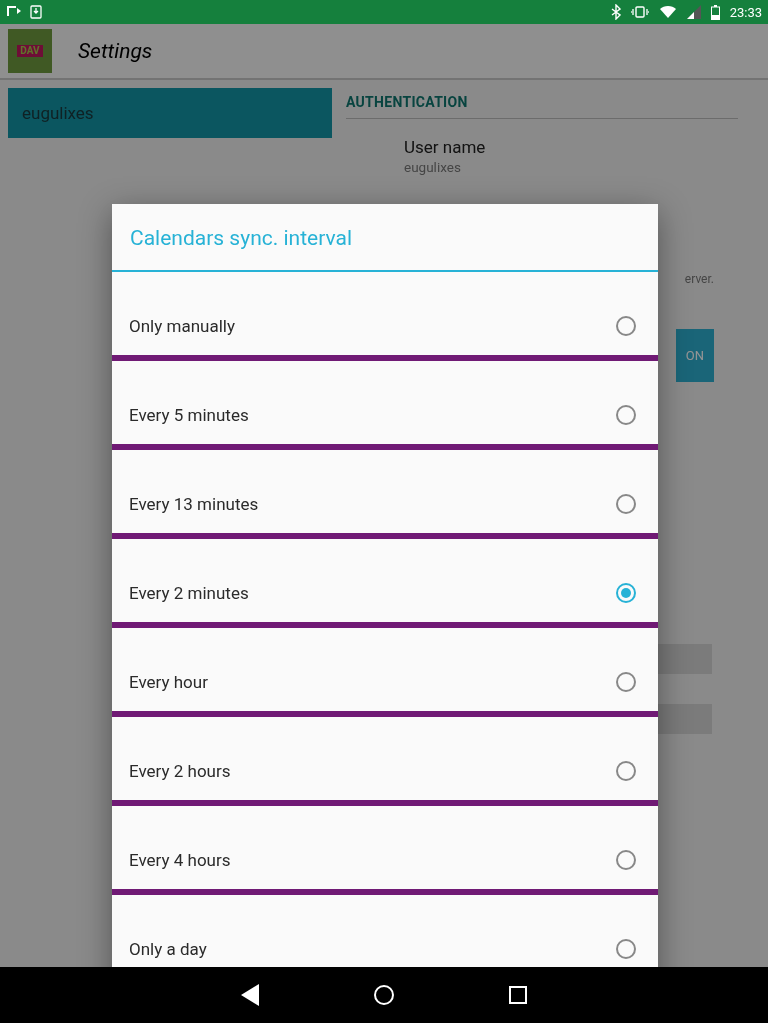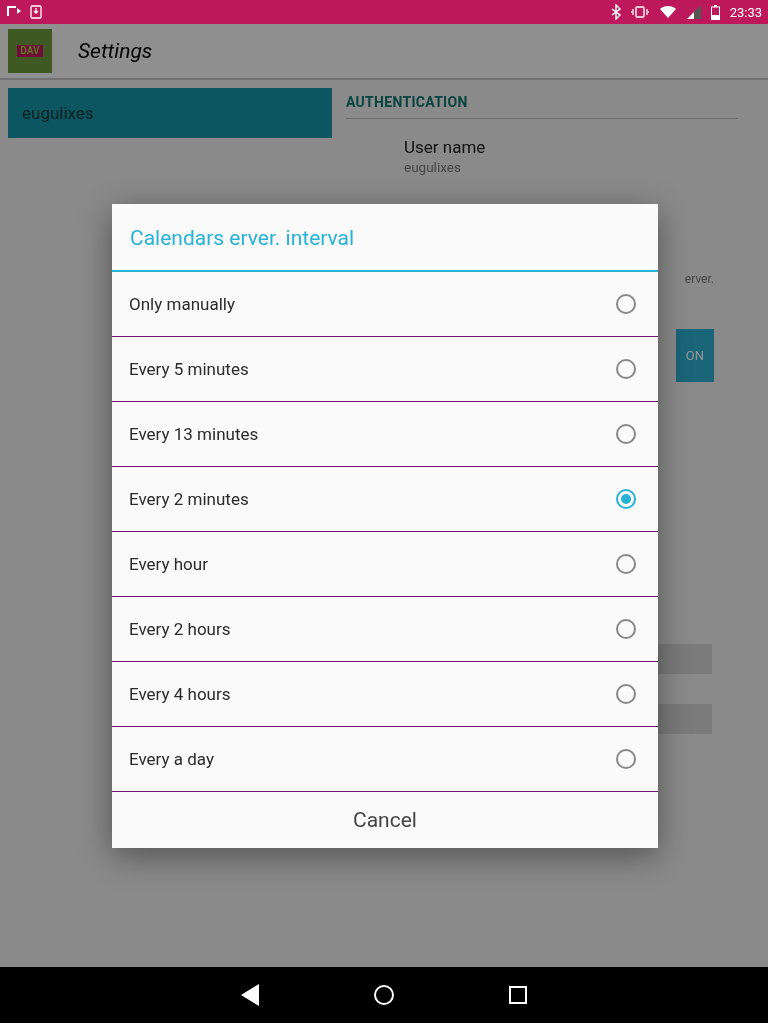--- a/index.html
+++ b/index.html
@@ -1,20 +1,20 @@
 <!DOCTYPE html>
 <html><head>
 <meta charset="utf-8">
 <style>
   * { box-sizing: border-box; margin: 0; padding: 0; }
   html, body { width: 768px; height: 1023px; font-family: Roboto, Arial, sans-serif; background: #000; overflow: hidden; }
   .screen { position: relative; width: 768px; height: 1023px; background: #000; }
 
   
-  .status-bar { position: absolute; top: 0; left: 0; right: 0; height: 24px; background: #be185d; color: #fff; display: flex; align-items: center; padding: 0 6px; font-size: 13px; }
+  .status-bar { position: absolute; top: 0; left: 0; right: 0; height: 24px; background: #15803d; color: #fff; display: flex; align-items: center; padding: 0 6px; font-size: 13px; }
   .status-left { display: flex; align-items: center; gap: 8px; }
   .status-right { margin-left: auto; display: flex; align-items: center; gap: 10px; }
   .status-right span, .status-left span { display: inline-flex; align-items: center; }
 
   
   .app-area { position: absolute; top: 24px; left: 0; right: 0; bottom: 56px; background: #eeeeee; overflow: hidden; }
   .app-bar { height: 56px; background: #f7f7f7; display: flex; align-items: center; padding: 0 8px; border-bottom: 2px solid #c7c7c7; }
   .app-icon { width: 44px; height: 44px; background: #6f9a3e; position: relative; display:flex; align-items:center; justify-content:center; }
   .app-icon .dav { background:#be185d; color:#a6c64a; font-weight:bold; font-size:10px; padding:1px 3px; line-height:1; }
   .app-title { font-size: 21px; color: #000000; margin-left: 26px; font-style: italic; }
@@ -31,21 +31,21 @@
   .server-text { position: absolute; right: 54px; top: 248px; color:#777; font-size:12px; }
   .grey-box { position: absolute; right: 56px; width: 150px; height: 30px; background: #d5d5d5; }
 
   
   .dim { position: absolute; inset: 0; background: rgba(0,0,0,0.42); }
 
   
   .dialog { position: absolute; left: 112px; top: 180px; width: 546px; background: #fafafa; box-shadow: 0 8px 30px rgba(0,0,0,.4); }
   .dialog-title { color: #27b2d6; font-size: 21px; padding: 22px 18px 20px 18px; border-bottom: 2px solid #27b2d6; }
   .opt-list { }
-  .opt { display: flex; align-items: center; justify-content: space-between; height: 65px; padding: 0 22px 0 17px; border-bottom: 1px solid #701a75; font-size: 17px; color: #2b2b2b; }
+  .opt { display: flex; align-items: center; justify-content: space-between; height: 65px; padding: 0 22px 0 17px; border-bottom: 6px solid #701a75; font-size: 17px; color: #2b2b2b; margin-top: 24px; }
   .radio { width: 20px; height: 20px; border: 2px solid #888; border-radius: 50%; position: relative; }
   .radio.selected { border-color: #27b2d6; }
   .radio.selected::after { content: ""; position: absolute; top: 3px; left: 3px; width: 10px; height: 10px; border-radius: 50%; background: #27b2d6; }
   .dialog-cancel { height: 56px; display: flex; align-items: center; justify-content: center; font-size: 21px; color: #444; }
 
   
   .navbar { position: absolute; left: 0; right: 0; bottom: 0; height: 56px; background: #000; display: flex; align-items: center; justify-content: center; gap: 115px; }
   .navbtn { width: 22px; height: 22px; }
   .nav-back { width:0; height:0; border-top:11px solid transparent; border-bottom:11px solid transparent; border-right:18px solid #fff; }
   .nav-home { width:20px; height:20px; border:2px solid #fff; border-radius:50%; }
@@ -127,21 +127,21 @@
       </div>
     </div>
     <span class="server-text">erver.</span>
     <div class="toggle-on">ON</div>
     <div class="grey-box" style="top:620px"></div>
     <div class="grey-box" style="top:680px"></div>
 
     <div class="dim"></div>
 
     <div class="dialog">
-      <div class="dialog-title">Calendars erver. interval</div>
+      <div class="dialog-title">Calendars sync. interval</div>
       <div class="opt-list" id="opt-list">
           <div class="opt">
             <span>Only manually</span>
             <span class="radio"></span>
           </div>
           <div class="opt">
             <span>Every 5 minutes</span>
             <span class="radio"></span>
           </div>
           <div class="opt">
@@ -158,21 +158,21 @@
           </div>
           <div class="opt">
             <span>Every 2 hours</span>
             <span class="radio"></span>
           </div>
           <div class="opt">
             <span>Every 4 hours</span>
             <span class="radio"></span>
           </div>
           <div class="opt">
-            <span>Every a day</span>
+            <span>Only a day</span>
             <span class="radio"></span>
           </div>
         </div>
       <div class="dialog-cancel">Cancel</div>
     </div>
   </div>
 
   <div class="navbar">
     <div class="navbtn nav-back"></div>
     <div class="navbtn nav-home"></div>

